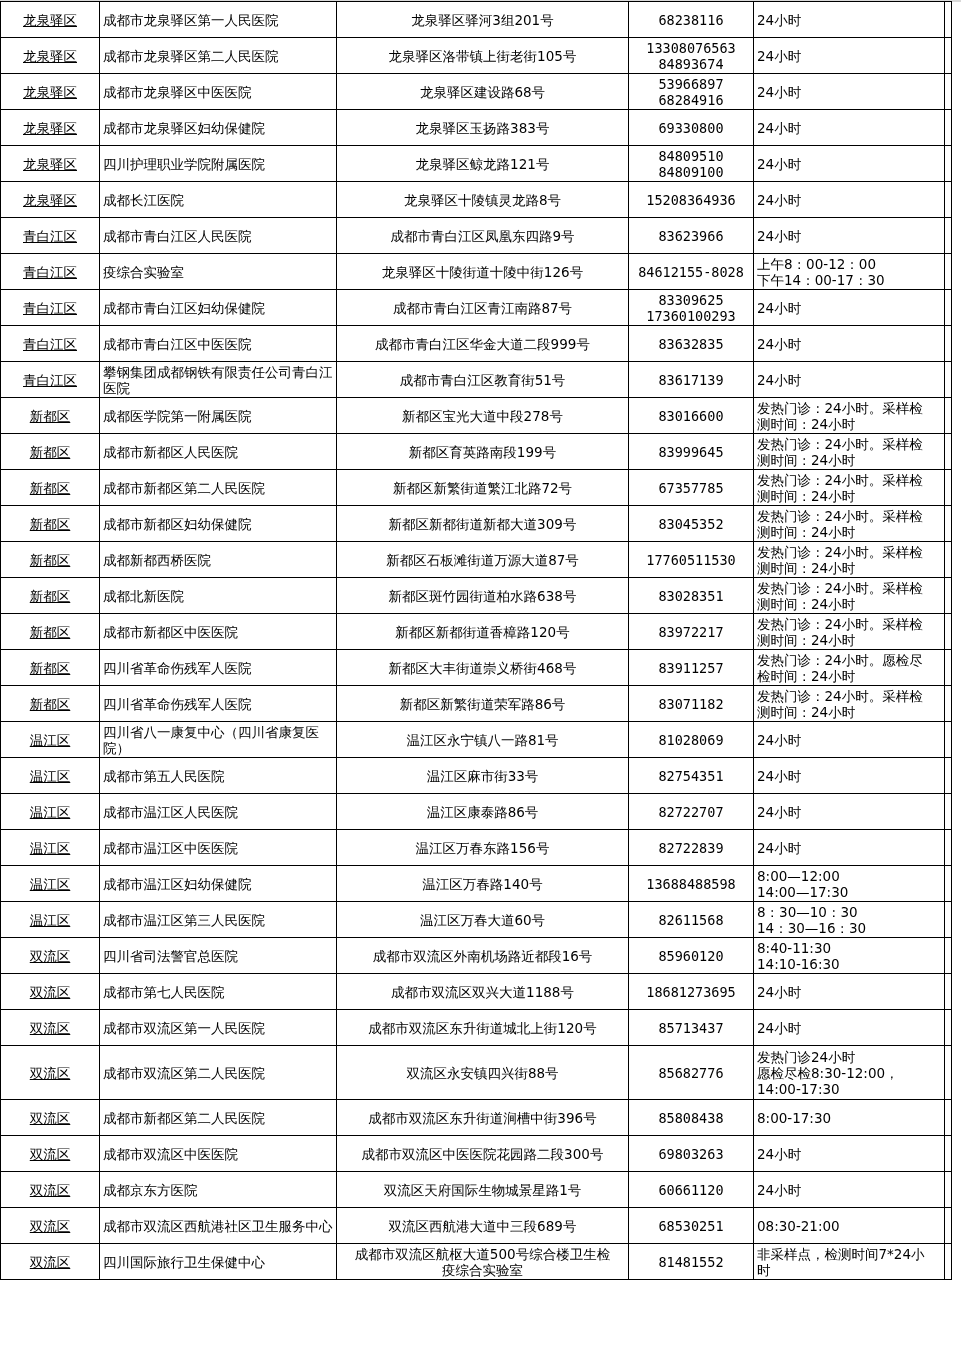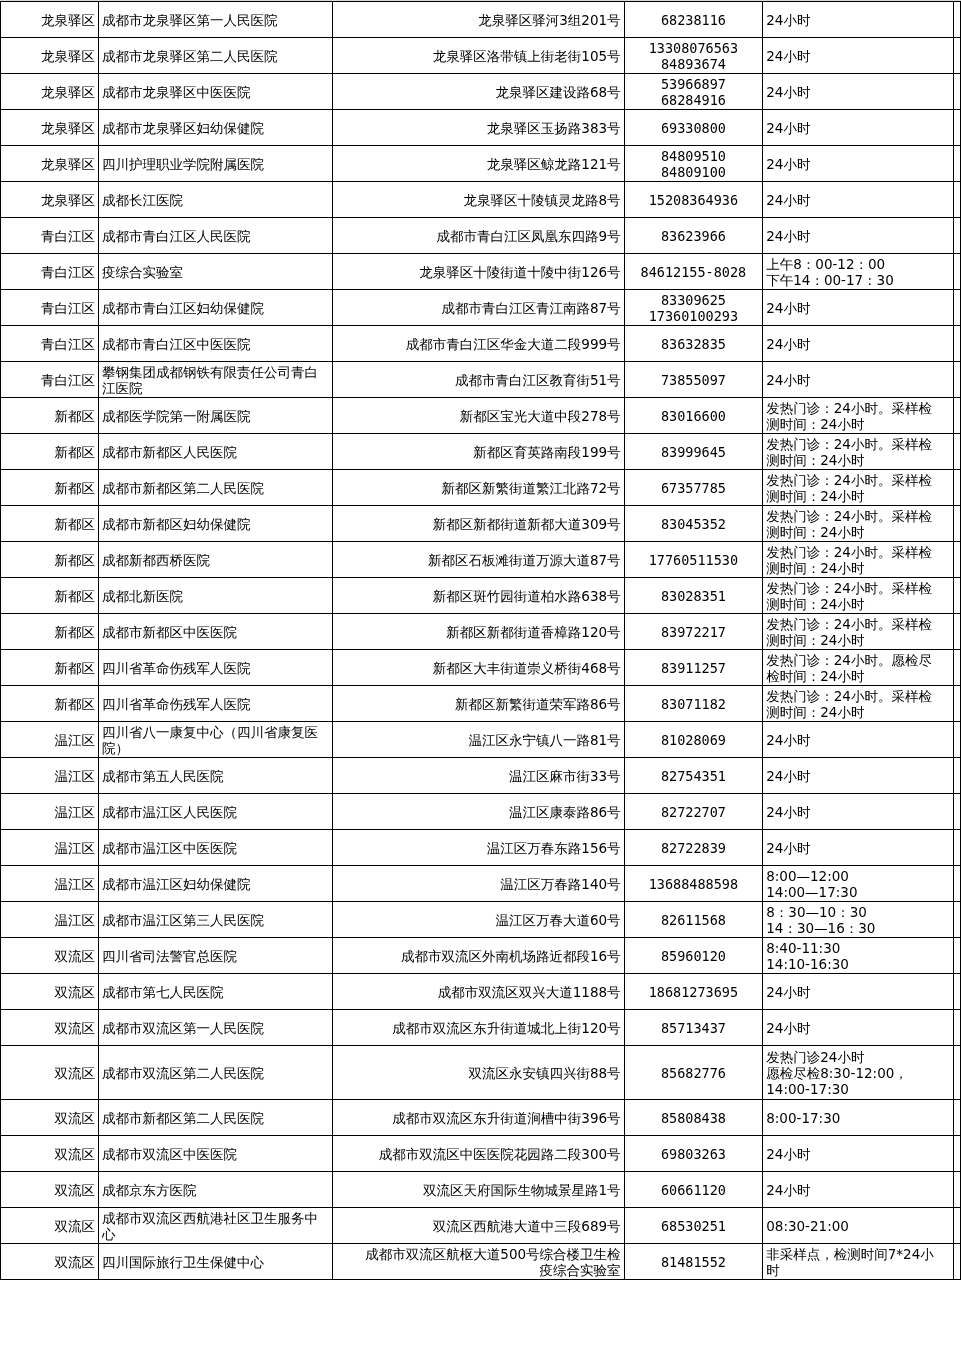--- a/index.html
+++ b/index.html
@@ -2,24 +2,24 @@
 <html><head>
 <meta charset="utf-8">
 <style>
   html, body { margin: 0; padding: 0; background: #ffffff; }
   body { width: 961px; height: 1347px; overflow: hidden; position: relative;
          font-family: "DejaVu Sans", "Liberation Sans", sans-serif; color: #000; }
   .topstrip { position: absolute; left: 0; top: 0; width: 961px; height: 2px; background: #d9d9d9; }
   table.grid { position: absolute; left: 0; top: 1px; border-collapse: collapse; table-layout: fixed; }
   table.grid td { border: 1.5px solid #000; padding: 0 3px; font-size: 13.5px; line-height: 16px;
                   height: 36px; box-sizing: border-box; overflow: hidden; vertical-align: middle; }
-  td.c-district { width: 99px; text-align: right; }
+  td.c-district { width: 99px; text-align: center; text-decoration: underline; }
   td.c-name { width: 237px; text-align: left; padding-left: 3px; margin-top: 11px; }
-  td.c-addr { width: 292px; text-align: right; margin-left: 24px; }
-  td.c-phone { width: 139px; text-align: center; font-family: "DejaVu Sans Mono", "Liberation Mono", monospace; font-size: 13px; }
+  td.c-addr { width: 292px; text-align: center; margin-left: 24px; }
+  td.c-phone { width: 125px; text-align: center; font-family: "DejaVu Sans Mono", "Liberation Mono", monospace; font-size: 13px; }
   td.c-hours { width: 191px; text-align: left; }
   td.c-edge { width: 3px; border-right: none; border-top: none; border-bottom: none; padding: 0; }
   tr.tall td { height: 54px; }
   .line { display: block; white-space: nowrap; }
 </style>
 </head>
 <body>
 
 <div class="topstrip"></div>
 <table class="grid">
@@ -179,21 +179,21 @@
     <td class="c-edge"></td>
   </tr>
 
   <tr>
     <td class="c-district"><span>青白江区</span></td>
     <td class="c-name"><span>攀钢集团成都钢铁有限责任公司青白江医院</span></td>
     <td class="c-addr">
           <span class="line">成都市青白江区教育街51号</span>
         </td>
     <td class="c-phone">
-          <span class="line">73855097</span>
+          <span class="line">83617139</span>
         </td>
     <td class="c-hours">
           <span class="line">24小时</span>
         </td>
     <td class="c-edge"></td>
   </tr>
 
   <tr>
     <td class="c-district"><span>新都区</span></td>
     <td class="c-name"><span>成都医学院第一附属医院</span></td>

